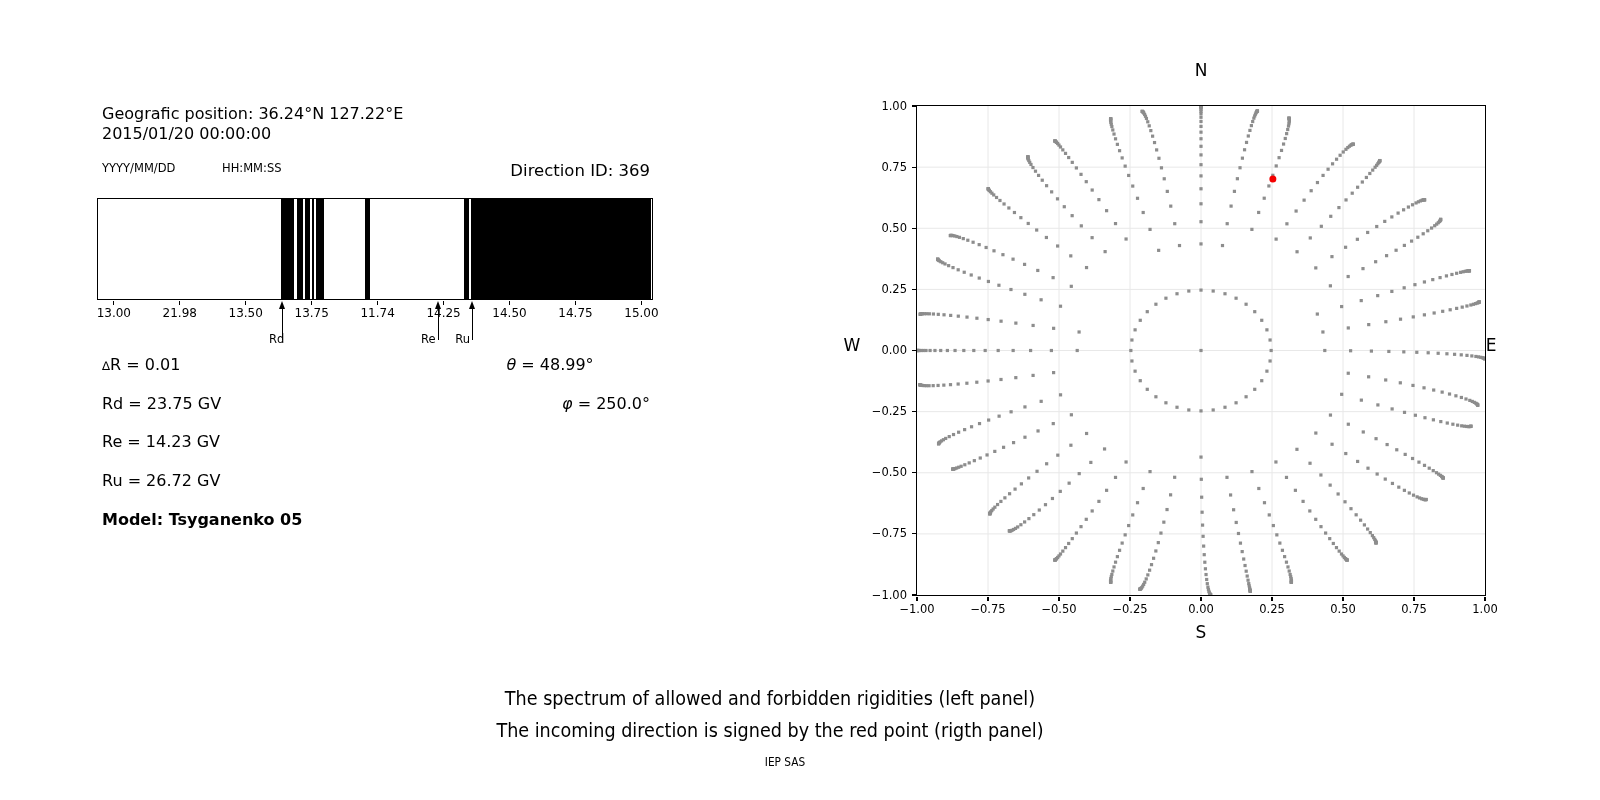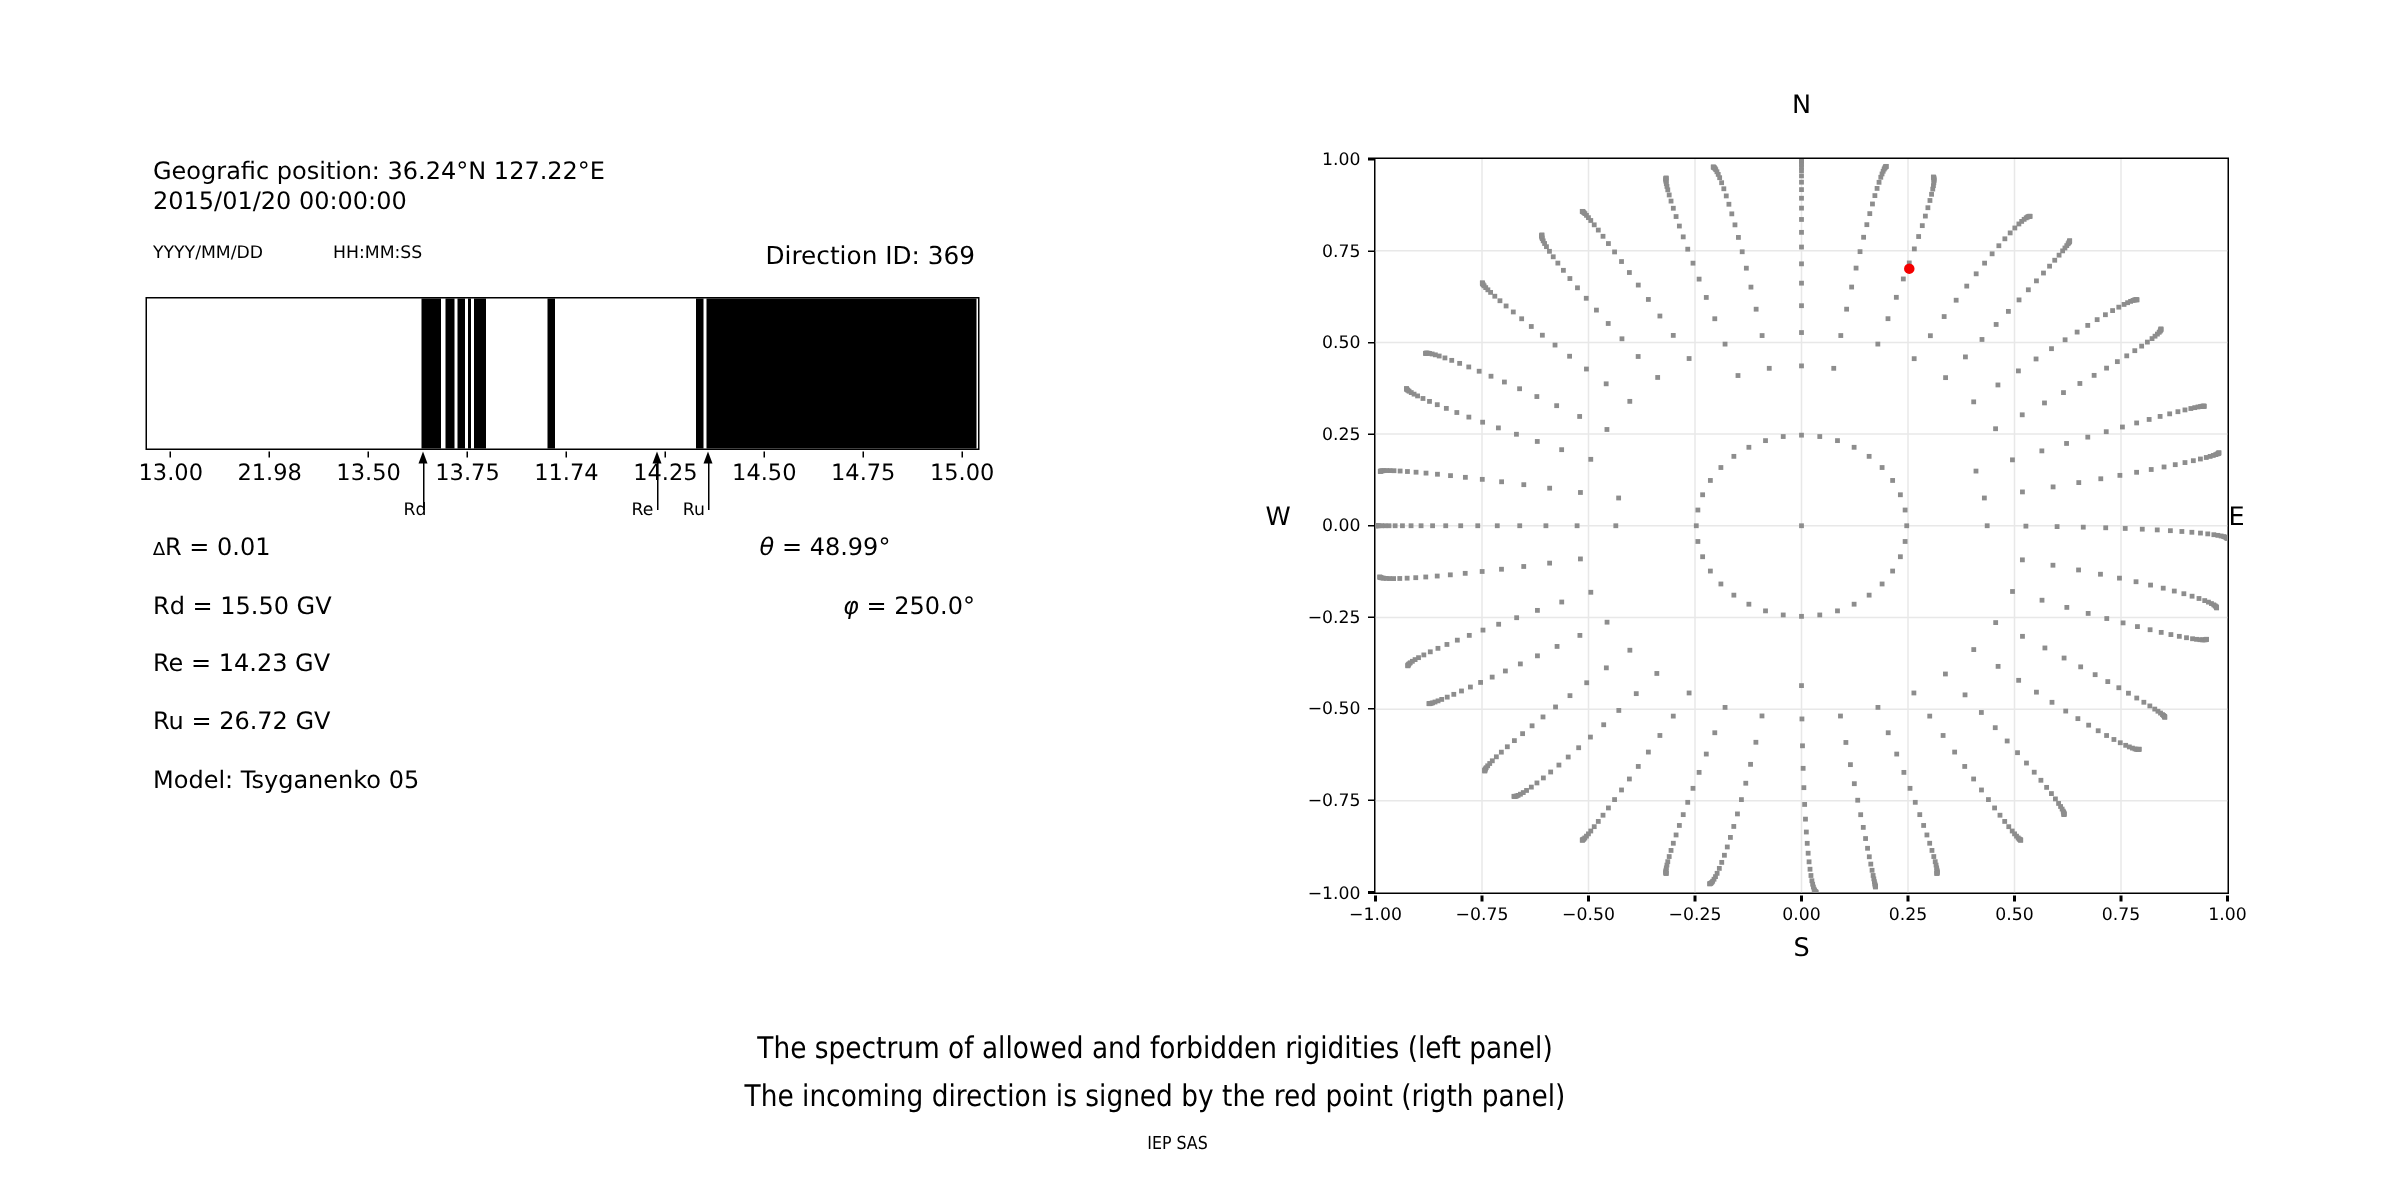--- a/index.html
+++ b/index.html
@@ -4,21 +4,21 @@
 <style>
   html,body{margin:0;padding:0;}
   body{width:1600px;height:800px;background:#ffffff;position:relative;overflow:hidden;
        font-family:"DejaVu Sans","Liberation Sans",sans-serif;color:#000;}
   .abs{position:absolute;}
   .t16{font-size:16px;}
   .stats-row{font-size:16px;}
   #bar-box{border:1.5px solid #000;background:#fff;}
   .band{position:absolute;top:0;height:100%;background:#000;}
   .btick{position:absolute;width:1.2px;height:4px;background:#000;}
-  .btick-label{position:absolute;font-size:15px;white-space:nowrap;transform:translateX(-50%);}
+  .btick-label{position:absolute;font-size:12px;white-space:nowrap;transform:translateX(-50%);}
   .arrow-stem{position:absolute;width:1.2px;background:#000;}
   .arrow-head{position:absolute;width:0;height:0;border-left:3.8px solid transparent;
               border-right:3.8px solid transparent;border-bottom:8px solid #000;}
   .arrow-label{position:absolute;font-size:11.5px;transform:translateX(-50%);}
   #dir-frame{border:1.3px solid #000;background:#fff;}
   .xtick{position:absolute;width:1.2px;height:4px;background:#000;}
   .ytick{position:absolute;width:4px;height:1.2px;background:#000;}
   .xtick-label{position:absolute;font-size:11.5px;white-space:nowrap;transform:translateX(-50%);}
   .ytick-label{position:absolute;font-size:11.5px;white-space:nowrap;width:52px;text-align:right;}
   .compass{font-size:17px;}
@@ -71,24 +71,24 @@
     <div class="arrow-label" style="left: 276.667px; top: 332px;">Rd</div>
     <div class="arrow-head" style="position: absolute; left: 434.514px; top: 301px;"></div>
     <div class="arrow-stem" style="position: absolute; left: 437.714px; top: 308px; height: 32px;"></div>
     <div class="arrow-label" style="left: 428.314px; top: 332px;">Re</div>
     <div class="arrow-head" style="position: absolute; left: 468.81px; top: 301px;"></div>
     <div class="arrow-stem" style="position: absolute; left: 472.01px; top: 308px; height: 32px;"></div>
     <div class="arrow-label" style="left: 462.61px; top: 332px;">Ru</div>
   </div>
 
 <div class="abs stats-row" style="left:102px;top:355px;"><span class="delta">∆</span><span>R = 0.01</span></div>
-<div class="abs stats-row" style="left:102px;top:394px;">Rd = 15.50 GV</div>
+<div class="abs stats-row" style="left:102px;top:394px;">Rd = 23.75 GV</div>
 <div class="abs stats-row" style="left:102px;top:432px;">Re = 14.23 GV</div>
 <div class="abs stats-row" style="left:102px;top:471px;">Ru = 26.72 GV</div>
-<div class="abs stats-row" style="left:102px;top:510px;">Model: Tsyganenko 05</div>
+<div class="abs stats-row" style="left:102px;top:510px;font-weight:bold;">Model: Tsyganenko 05</div>
 
 <div class="abs stats-row" style="left:450px;top:355px;width:200px;text-align:center;"><span class="sym">θ</span><span> = 48.99°</span></div>
 <div class="abs stats-row" style="left:450px;top:394px;width:200px;text-align:right;"><span class="sym">φ</span><span> = 250.0°</span></div>
 
 <div class="abs compass" style="left:1151px;top:60px;width:100px;text-align:center;">N</div>
 <div class="abs compass" style="left:1151px;top:622px;width:100px;text-align:center;">S</div>
 <div class="abs compass" style="left:802px;top:335px;width:100px;text-align:center;">W</div>
 <div class="abs compass" style="left:1441px;top:335px;width:100px;text-align:center;">E</div>
 
 <div id="dir-frame" class="abs" style="left:915.7px;top:104.7px;width:568px;height:489px;">

